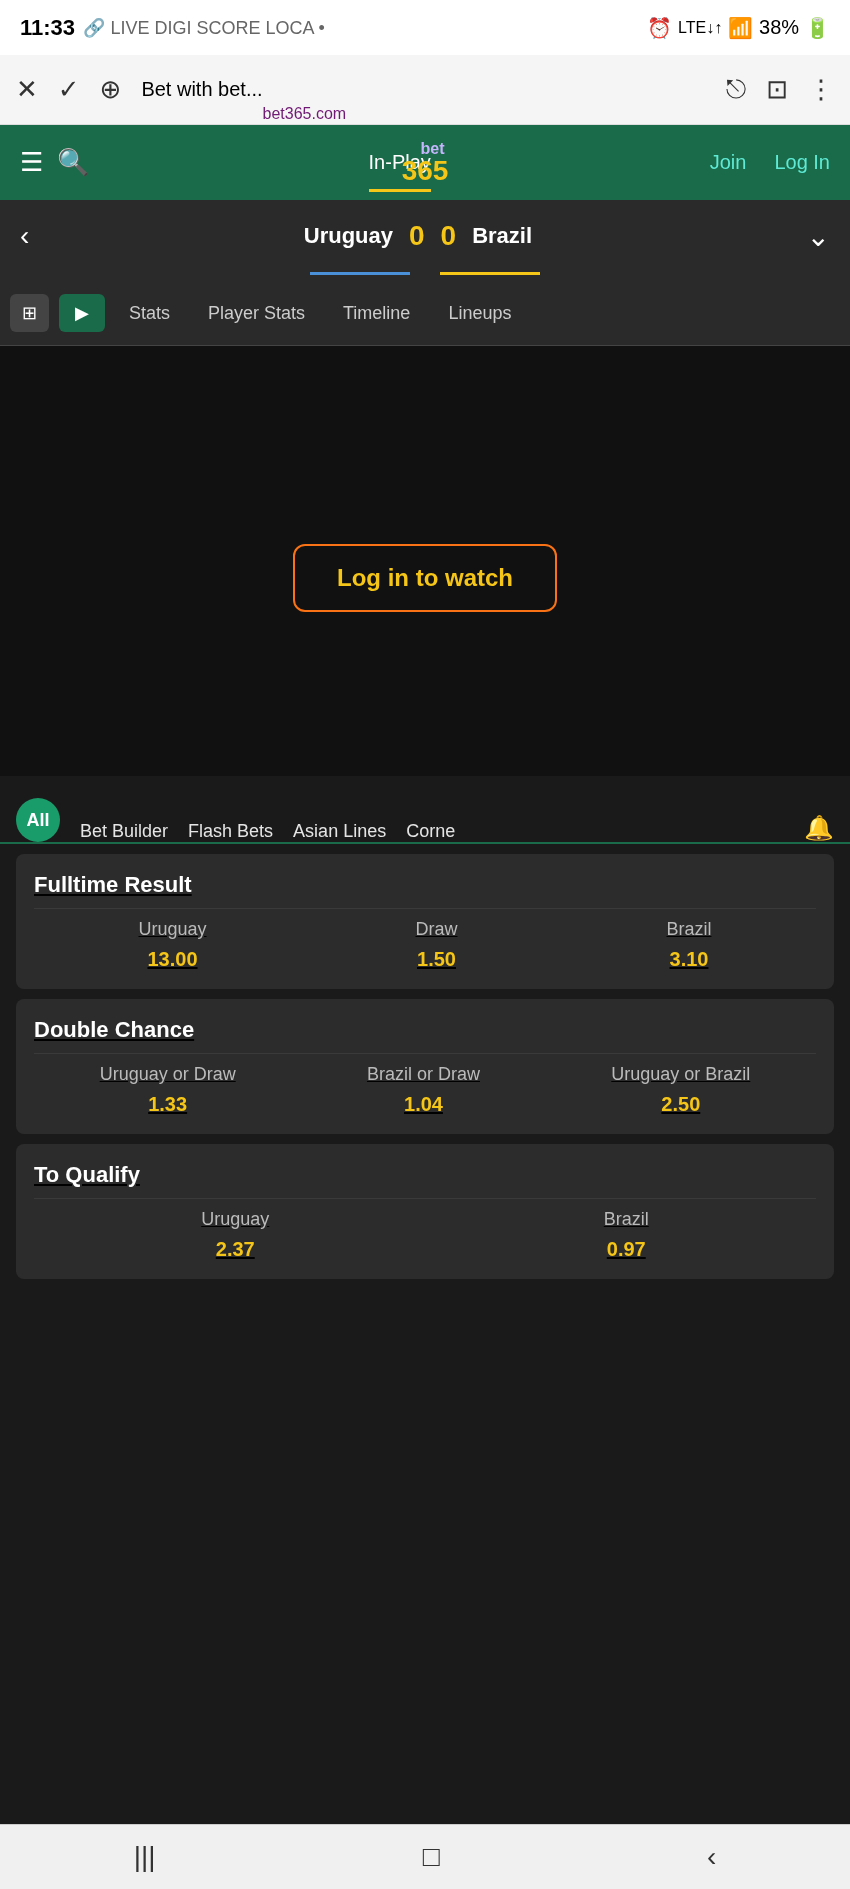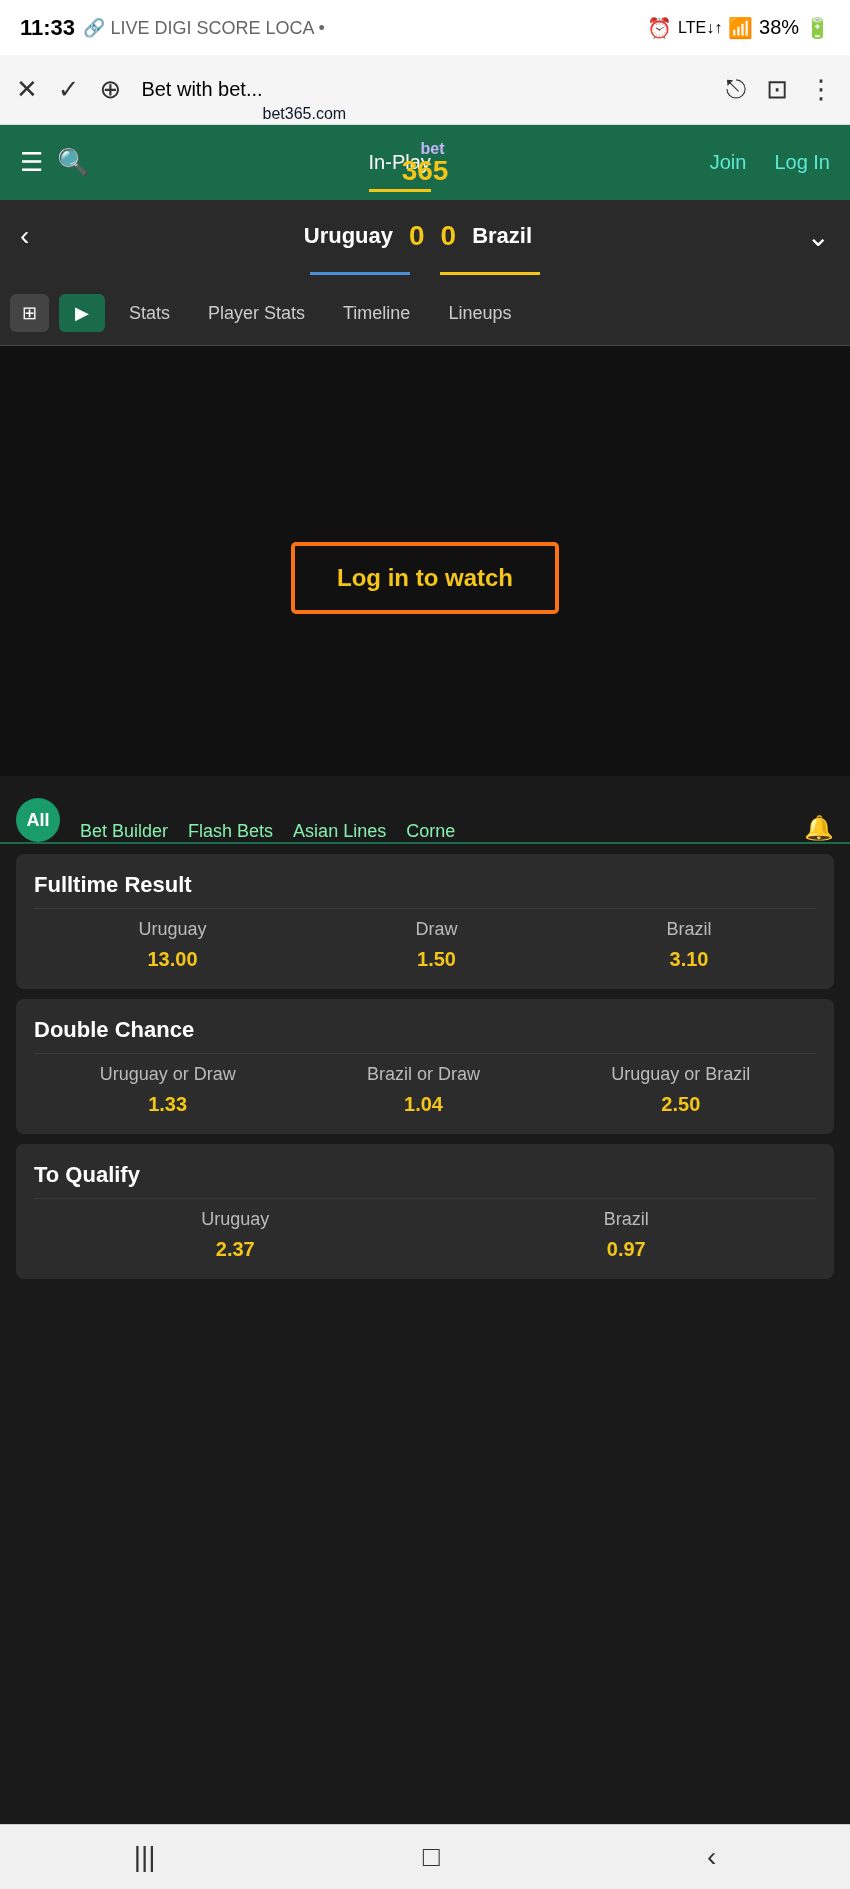--- a/index.html
+++ b/index.html
@@ -54,21 +54,21 @@
       flex-direction: row;
       align-items: center;
     }
     .browser-title {
       font-size: 20px;
       color: #000;
       font-weight: 500;
     }
     .browser-url {
       font-size: 16px;
-      color: #0f172a;
+      color: #701a75;
       margin-top: 48px;
     }
     .browser-icon {
       font-size: 26px;
       color: #333;
       cursor: pointer;
     }
 
     
     .nav-header {
@@ -202,27 +202,27 @@
 
     
     .video-area {
       background: #111;
       height: 430px;
       display: flex;
       align-items: center;
       justify-content: center;
     }
     .login-to-watch-btn {
-      border: 4px solid #f97316;
+      border: 2px solid #f97316;
       background: transparent;
       color: #f5c518;
       font-size: 24px;
       padding: 18px 42px;
       cursor: pointer;
-      border-radius: 5px;
+      border-radius: 12px;
       font-weight: bold;
       margin-top: 33px;
     }
 
     
     .bet-filter-bar {
       background: #1a1a1a;
       display: flex;
       align-items: flex-end;
       padding: 0 16px;
@@ -238,36 +238,37 @@
       width: 44px;
       height: 44px;
       display: flex;
       align-items: center;
       justify-content: center;
       font-size: 18px;
       font-weight: bold;
       flex-shrink: 0;
     }
     .filter-item {
-      color: #86efac;
+      color: #e5e5e5;
       font-size: 18px;
       white-space: nowrap;
       cursor: pointer;
     }
     .filter-bell {
       margin-left: auto;
       color: #ddd;
       font-size: 24px;
       cursor: pointer;
     }
 
     
     .betting-container {
       background: #1a1a1a;
       padding: 10px 16px;
+      text-decoration: underline;
     }
     .betting-section {
       background: #2c2c2c;
       border-radius: 8px;
       margin-bottom: 10px;
       overflow: hidden;
     }
     .section-title {
       padding: 18px 18px 10px;
       color: #fff;

